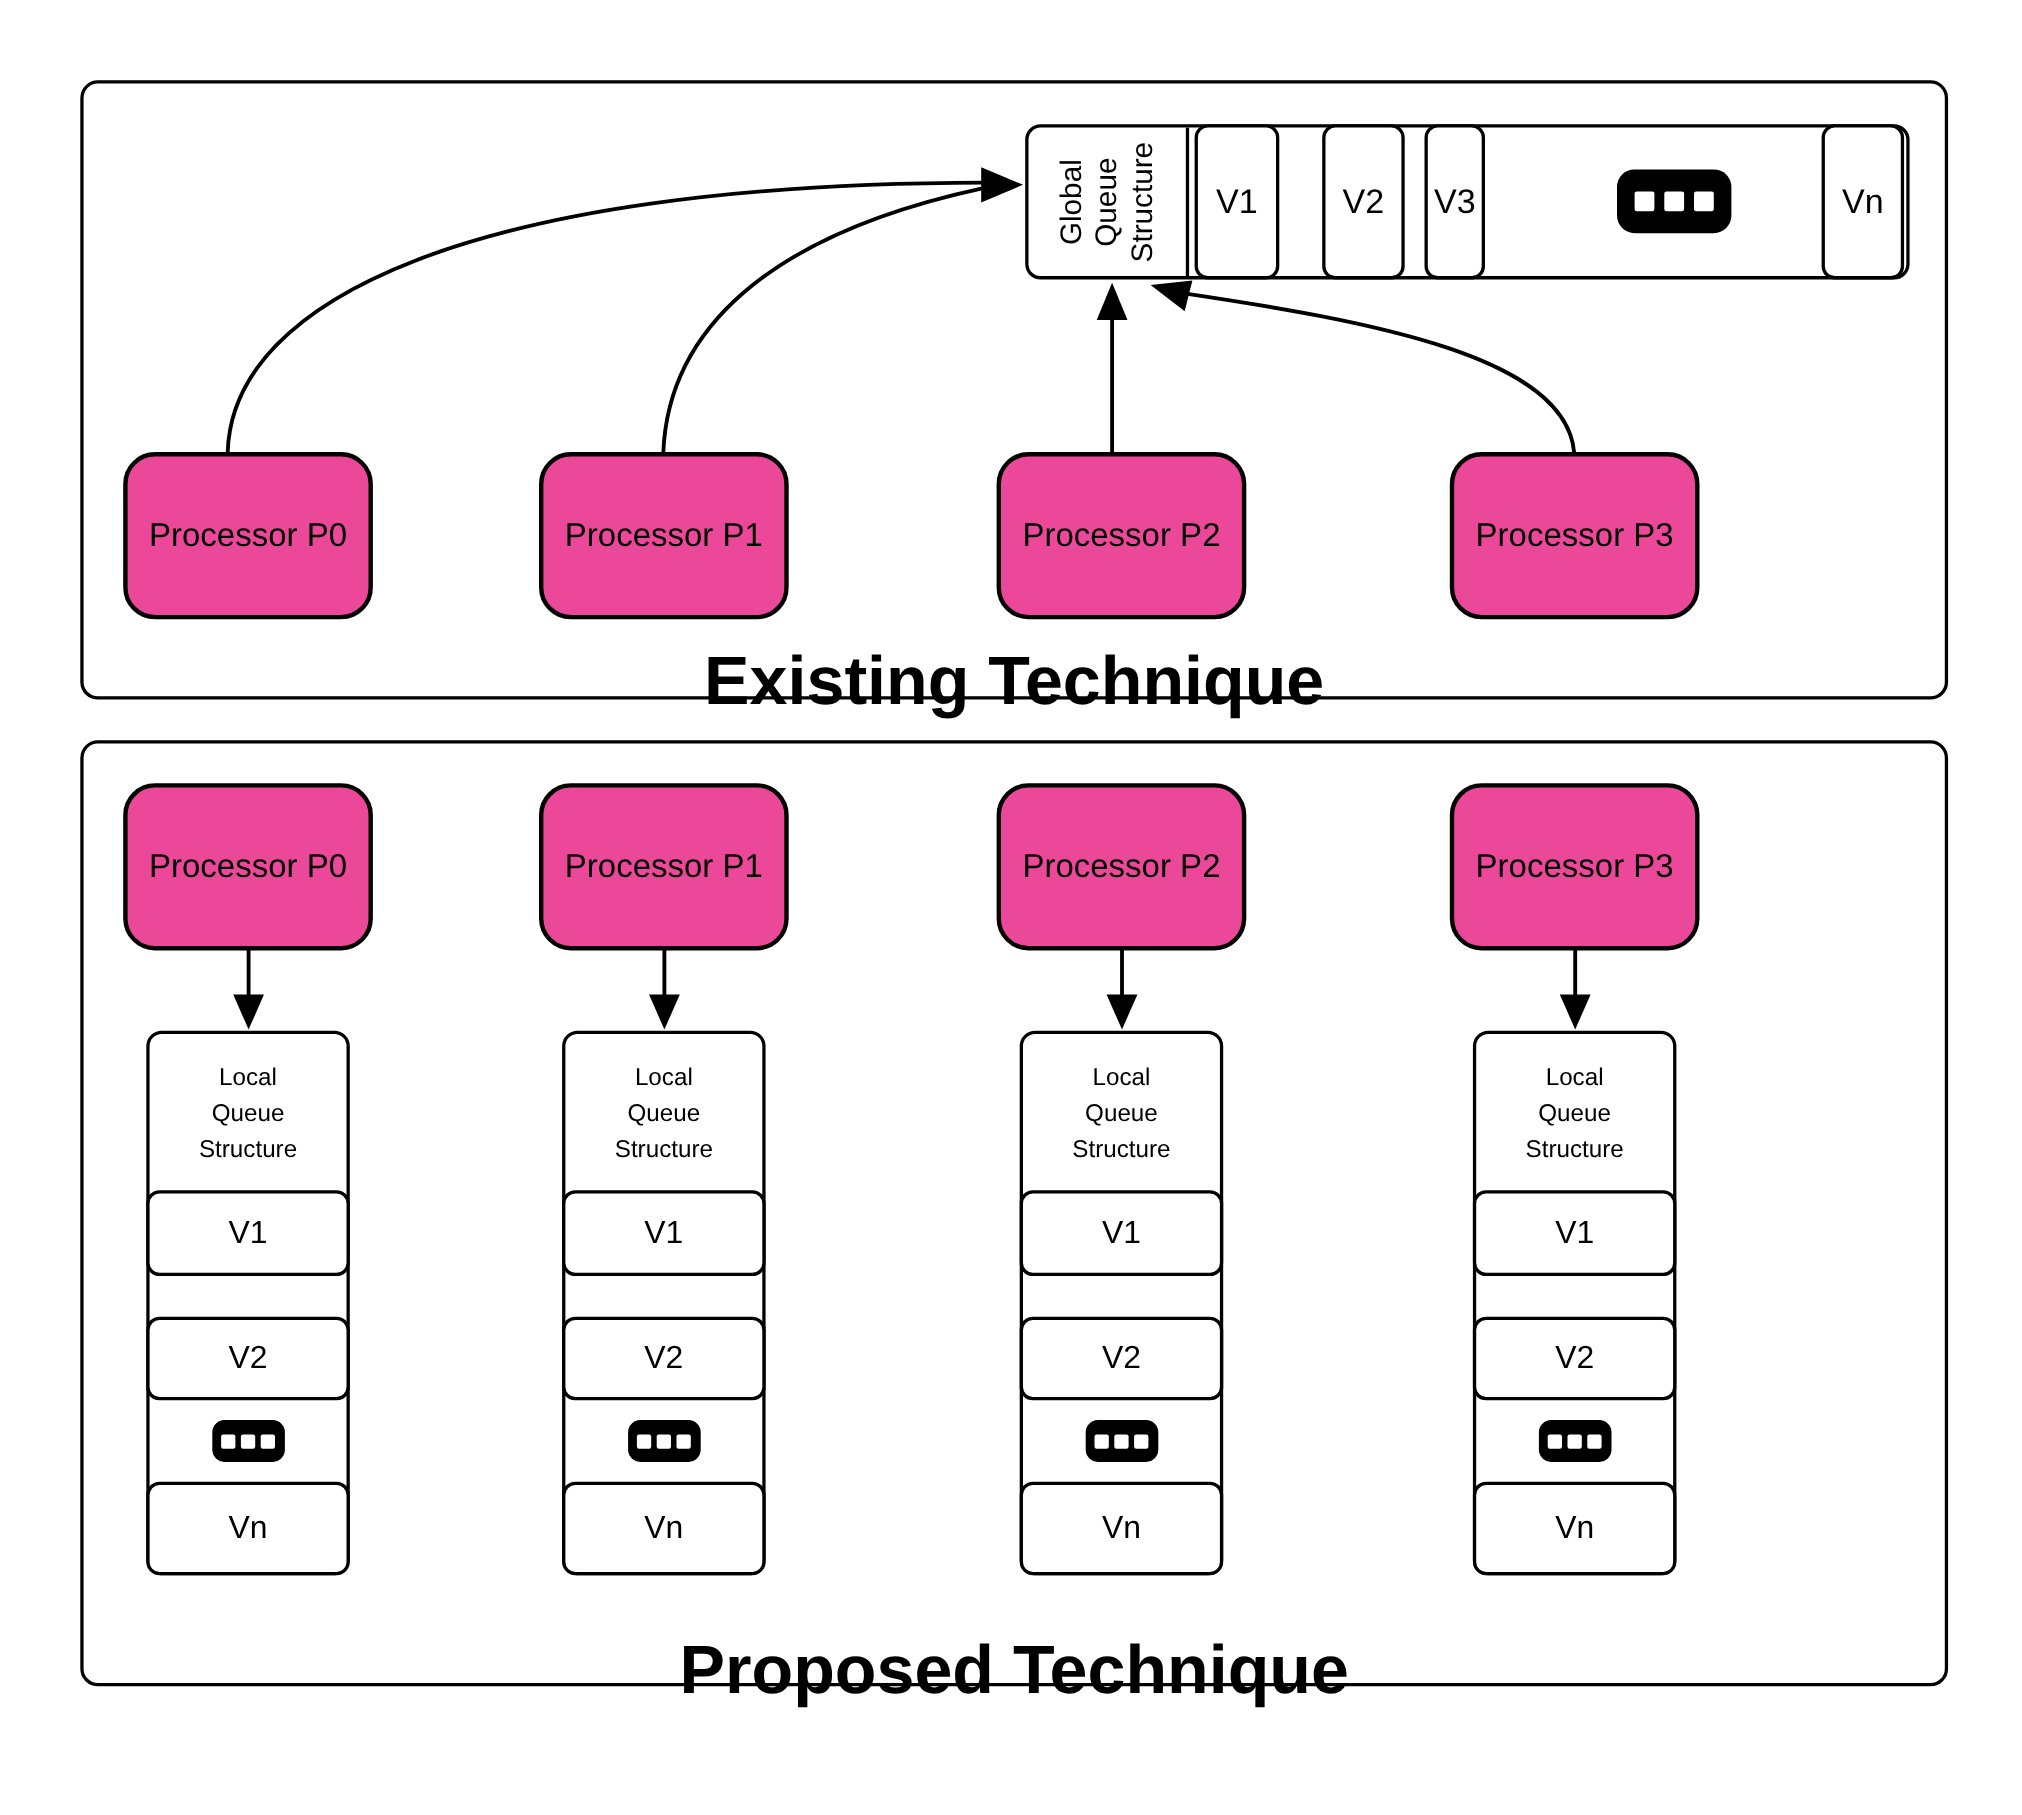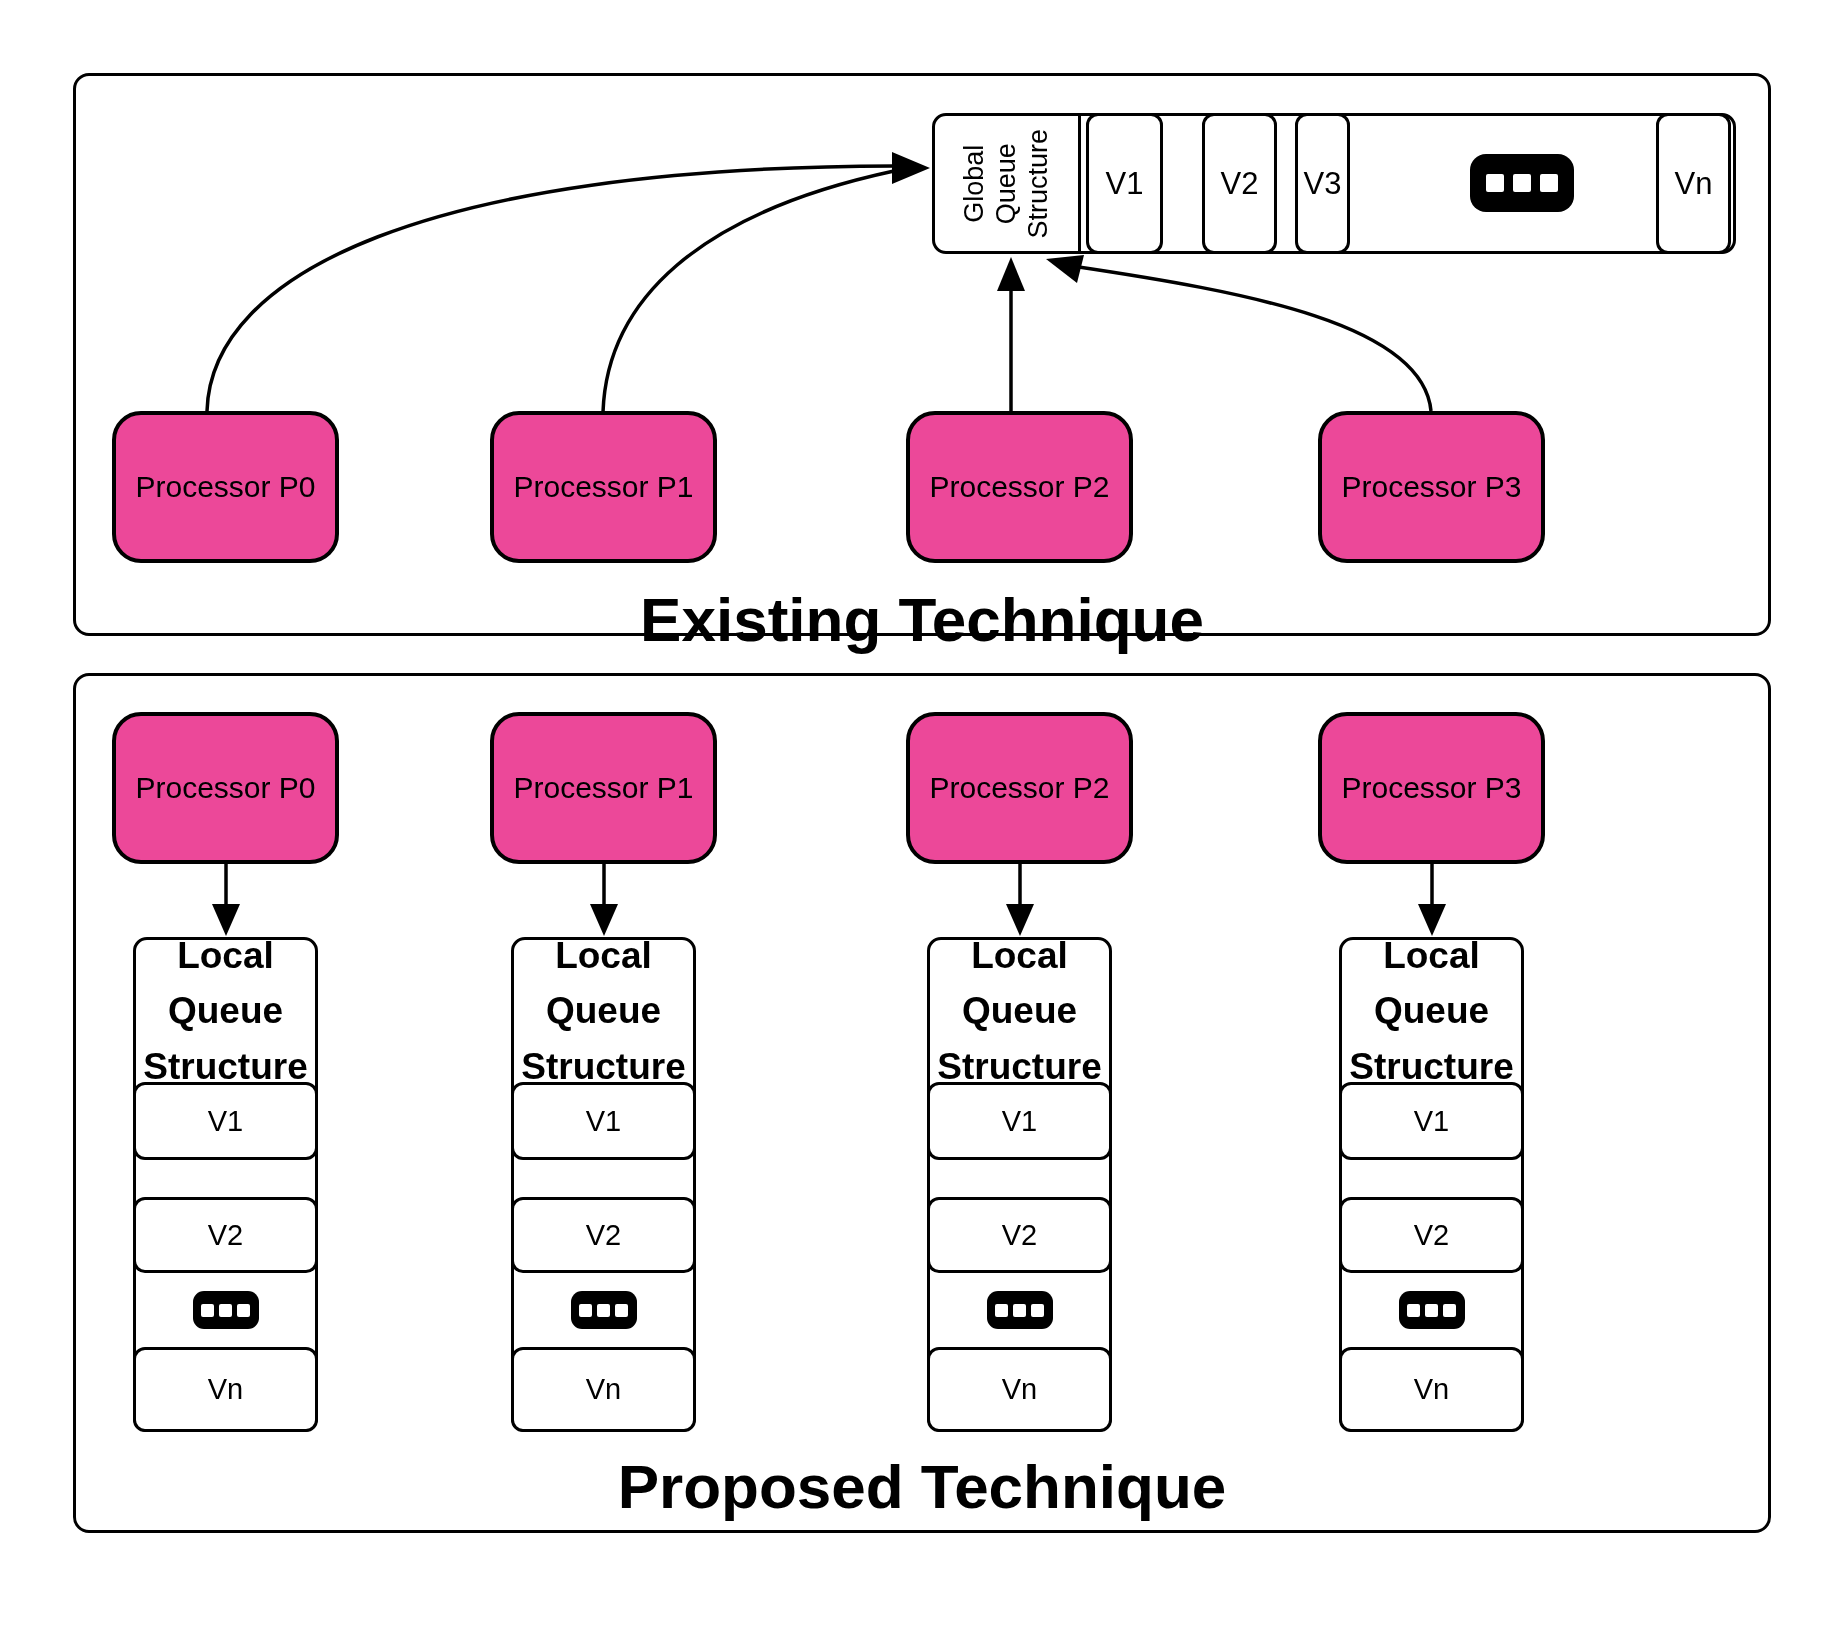--- a/index.html
+++ b/index.html
@@ -22,21 +22,21 @@
     display:flex;align-items:center;justify-content:center;font-size:31px;box-sizing:border-box;
   }
   
   .ellipsis{position:absolute;background:#000;display:flex;align-items:center;justify-content:center;}
   .gq-ellipsis{left:535px;top:38px;width:104px;height:58px;border-radius:16px;gap:9px;}
   .sq{display:block;width:18px;height:18px;background:#fff;border-radius:2px;}
   .lq-ellipsis{top:351px;left:50%;transform:translateX(-50%);width:66px;height:38px;border-radius:11px;gap:5px;}
   .lq-ellipsis .sq{width:13px;height:13px;}
   
   .lq{position:absolute;top:261px;width:179px;height:489px;border:3px solid #000;border-radius:14px;background:#fff;}
-  .lq-head{position:absolute;left:0;right:0;top:0;height:142px;display:flex;align-items:center;justify-content:center;text-align:center;font-size:37px;line-height:1.5;font-weight:bold;}
+  .lq-head{position:absolute;left:0;right:0;top:0;height:142px;display:flex;align-items:center;justify-content:center;text-align:center;font-size:22px;line-height:1.5;}
   .lq-cell{
     position:absolute;left:-3px;right:-3px;border:3px solid #000;border-radius:12px;background:#fff;
     display:flex;align-items:center;justify-content:center;font-size:29px;box-sizing:border-box;
   }
   svg.arrows{position:absolute;left:0;top:0;pointer-events:none;}
   svg.arrows path{fill:none;stroke:#000;stroke-width:3.5px;}
   svg.arrows polygon{fill:#000;stroke:none;}
 </style>
 </head>
 <body>
@@ -144,21 +144,21 @@
       <div class="lq-cell" style="top:142px;height:78px;">V1</div>
       <div class="lq-cell" style="top:257px;height:76px;">V2</div>
       <div class="ellipsis lq-ellipsis">
         <span class="sq"></span>
         <span class="sq"></span>
         <span class="sq"></span>
       </div>
       <div class="lq-cell" style="top:407px;bottom:-3px;">Vn</div>
     </div>
 
-    <div class="panel-title" style="top:775px;">Proposed Technique</div>
+    <div class="panel-title" style="top:807px;">Proposed Technique</div>
   </div>
 
   <svg class="arrows" width="1838" height="1650" viewBox="0 0 1838 1650">
 
     <path d="M 207 411 C 211 272, 430 167, 894 166"></path>
     <path d="M 603 412 C 607 300, 699 213, 894 171"></path>
     <polygon points="930,168 892,152 892,184"></polygon>
 
     <path d="M 1011 411 L 1011 288"></path>
     <polygon points="1011,257 997,291 1025,291"></polygon>

